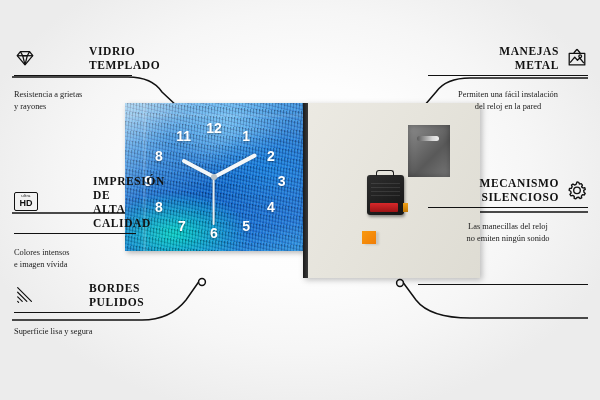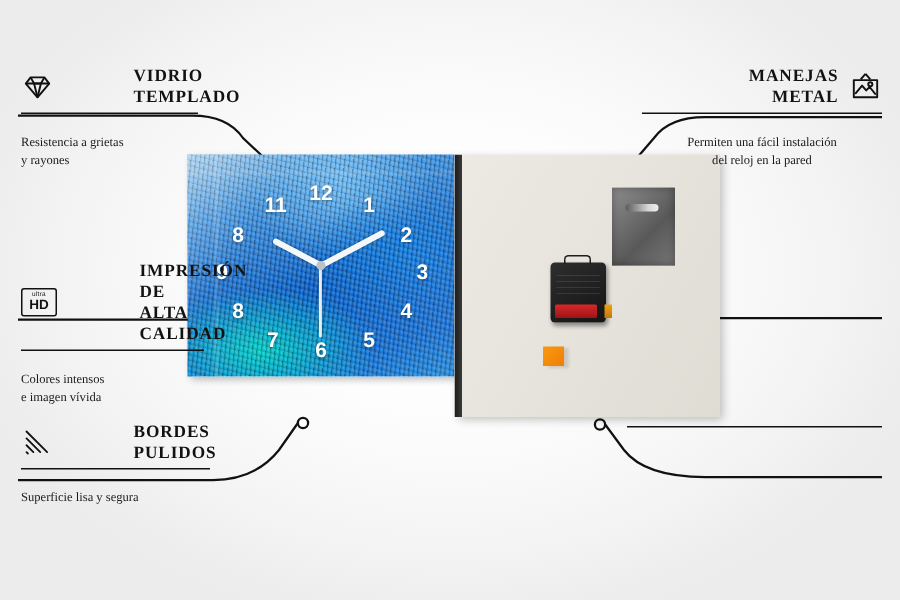--- a/index.html
+++ b/index.html
@@ -282,18 +282,38 @@
           <circle cx="15.5" cy="10" r="1.5"></circle>
         </g>
           </svg>
       </span>
     </div>
     <div class="feat-rule" style="width:160px; margin-left:auto;"></div>
     <div class="feat-desc">Permiten una fácil instalación
 del reloj en la pared</div>
   </div>
 
+  <div class="feature rt" style="right:12px; top:176px; width:160px;">
+    <div class="feat-head right">
+      <span class="feat-title">MECANISMO
+SILENCIOSO</span>
+      <span class="icon">
+        <svg viewBox="0 0 24 24">
+            <g fill="none" stroke="#111" stroke-width="1.5" stroke-linejoin="round">
+          <path d="M12 3.2 L13.9 3.6 L14.6 5.6 L16.6 5.1 L17.9 6.7 L17 8.6 L18.6 9.9 L20.5 9.4 L21 11.3
+                   L19.3 12.4 L19.6 14.4 L21 15.8 L20 17.4 L18 17.1 L16.8 18.7 L17.1 20.7 L15.3 21.4
+                   L14 19.9 L12 20.2 L10.7 21.7 L8.9 21 L9 19 L7.3 17.9 L5.4 18.4 L4.3 16.8 L5.6 15.3
+                   L5.1 13.4 L3.4 12.3 L3.8 10.4 L5.8 10.2 L6.7 8.5 L6 6.6 L7.6 5.5 L9.2 6.6 L11 5.8 Z"></path>
+          <circle cx="12" cy="12.4" r="3.6"></circle>
+        </g>
+          </svg>
+      </span>
+    </div>
+    <div class="feat-rule" style="width:160px; margin-left:auto;"></div>
+    <div class="feat-desc">Las manecillas del reloj
+no emiten ningún sonido</div>
+  </div>
 
   <div class="feature rt" style="right:12px; top:281px; width:170px;">
     <div class="feat-rule" style="width:170px; margin-left:auto;"></div>
   </div>
 
 </div>
 
 </body></html>

